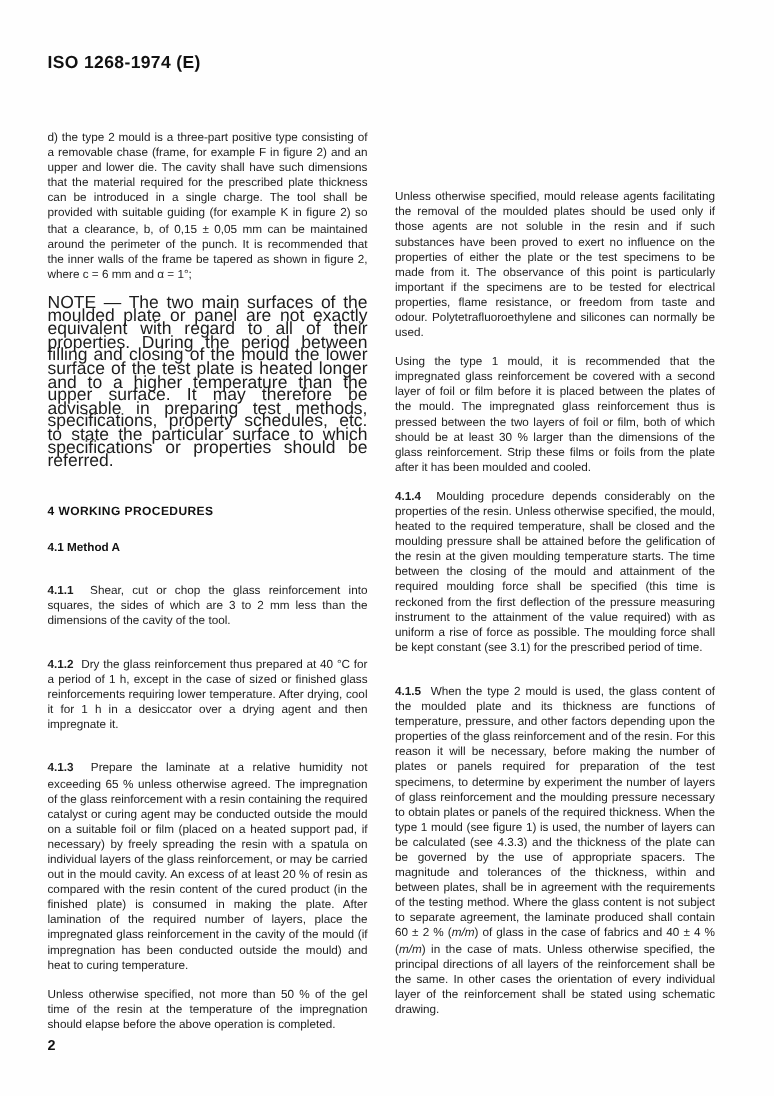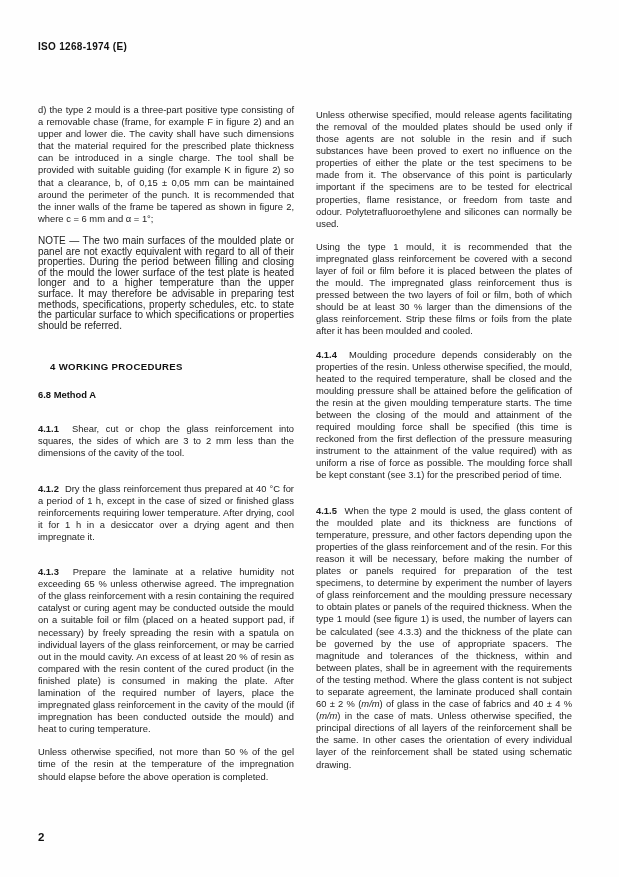--- a/index.html
+++ b/index.html
@@ -17,21 +17,21 @@
   }
   .page {
     position: absolute;
     inset: 0;
     background: #fefefe;
   }
   .header {
     position: absolute;
     left: 38px;
     top: 41px;
-    font-size: 10px;
+    font-size: 14px;
     font-weight: bold;
     letter-spacing: 0.3px;
     color: #111;
   }
   .columns {
     position: absolute;
     left: 38px;
     top: 104px;
     width: 545px;
     display: flex;
@@ -46,30 +46,30 @@
     margin: 0 0 11px 0;
     font-size: 9.4px;
     line-height: 12.1px;
     text-align: justify;
     text-justify: inter-word;
     color: #1c1c1c;
     hyphens: none;
   }
   p.note {
     margin: 0 0 11px 0;
-    font-size: 10px;
+    font-size: 14px;
     line-height: 10.6px;
     text-align: justify;
     color: #1c1c1c;
   }
   .sec-num {
     font-weight: bold;
   }
   h2.heading {
-    margin: 0 0 11px 12px;
+    margin: 0 0 11px 0;
     font-size: 9.6px;
     font-weight: bold;
     letter-spacing: 0.35px;
     color: #111;
   }
   h3.subheading {
     margin: 0 0 11px 0;
     font-size: 9.4px;
     font-weight: bold;
     color: #111;
@@ -102,21 +102,21 @@
 
 
       <p class="note">NOTE — The two main surfaces of the moulded plate or panel are not exactly equivalent with regard to all of their properties. During the period between filling and closing of the mould the lower surface of the test plate is heated longer and to a higher temperature than the upper surface. It may therefore be advisable in preparing test methods, specifications, property schedules, etc. to state the particular surface to which specifications or properties should be referred.</p>
 
       <div class="gap-lg"></div>
 
       <h2 class="heading">4  WORKING PROCEDURES</h2>
 
       <div class="gap-sm"></div>
 
-      <h3 class="subheading">6.8  Method A</h3>
+      <h3 class="subheading">4.1  Method A</h3>
 
       <div class="gap-md"></div>
 
       <p class="body"><span class="sec-num">4.1.1</span>&nbsp; <span>Shear, cut or chop the glass reinforcement into squares, the sides of which are 3 to 2 mm less than the dimensions of the cavity of the tool.</span></p>
 
       <div class="gap-md"></div>
 
       <p class="body"><span class="sec-num">4.1.2</span>&nbsp; <span>Dry the glass reinforcement thus prepared at 40 °C for a period of 1 h, except in the case of sized or finished glass reinforcements requiring lower temperature. After drying, cool it for 1 h in a desiccator over a drying agent and then impregnate it.</span></p>
 
       <div class="gap-md"></div>

